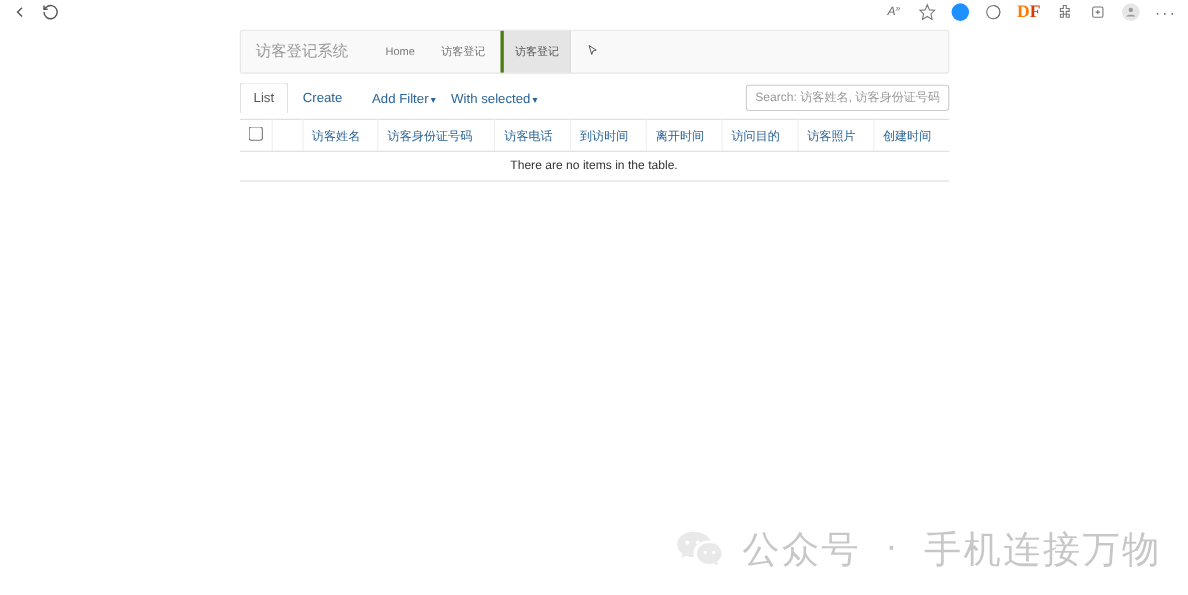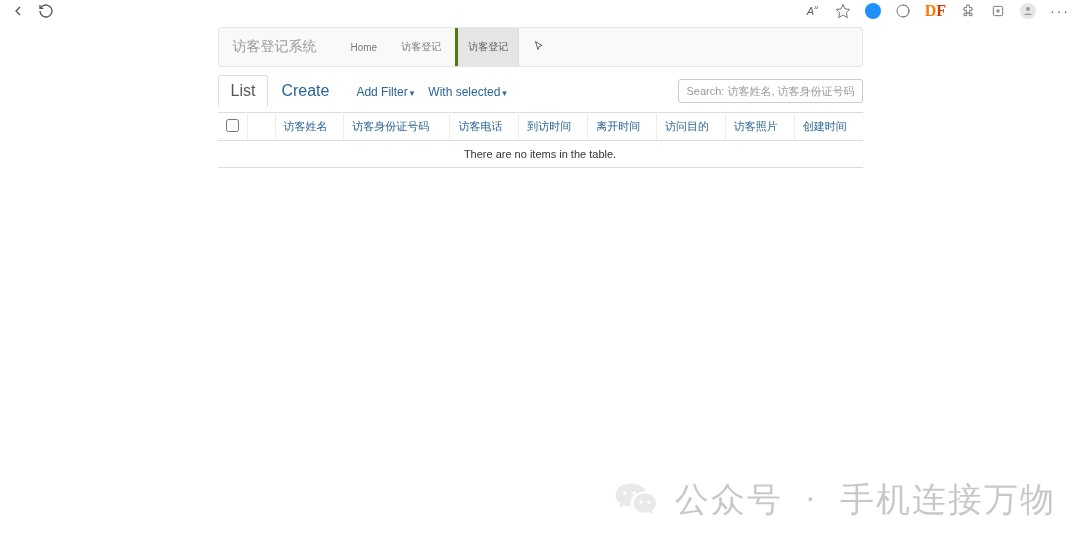--- a/index.html
+++ b/index.html
@@ -31,21 +31,21 @@
       display: flex; align-items: center; padding: 0 14px; gap: 4px; margin-bottom: 8px;
     }
     .brand { color: #999; font-size: 14px; margin-right: 20px; }
     .nav-item { color: #777; font-size: 10px; padding: 12px 10px; display: flex; align-items: center; height: 100%; }
     .nav-item.active { background: #e5e5e5; border-left: 3px solid #4d7c0f; border-right: 1px solid #ddd; color: #555; }
     .cursor-arrow { margin-left: 10px; color: #000; }
     .cursor-arrow svg { width: 12px; height: 12px; }
 
     .toolbar { display: flex; align-items: center; gap: 0; margin-bottom: 5px; }
     .tabs { display: flex; }
-    .tab { padding: 6px 12px; font-size: 16px; border: 1px solid transparent; }
+    .tab { padding: 6px 12px; font-size: 12px; border: 1px solid transparent; }
     .tab.active { border: 1px solid #ddd; border-bottom-color: #fff; border-top-left-radius: 3px; border-top-right-radius: 3px; color: #555; }
     .tab.link { color: #2a6496; }
     .tool-link { margin-left: 14px; color: #2a6496; font-size: 12px; position: relative; top: 1px; }
     .caret { font-size: 9px; margin-left: 2px; }
     .searchbox { margin-left: auto; }
     .searchbox input {
       width: 185px; height: 24px; padding: 3px 8px; font-size: 11px;
       border: 1px solid #ccc; border-radius: 3px; color: #555;
     }
     .searchbox input::placeholder { color: #999; }

